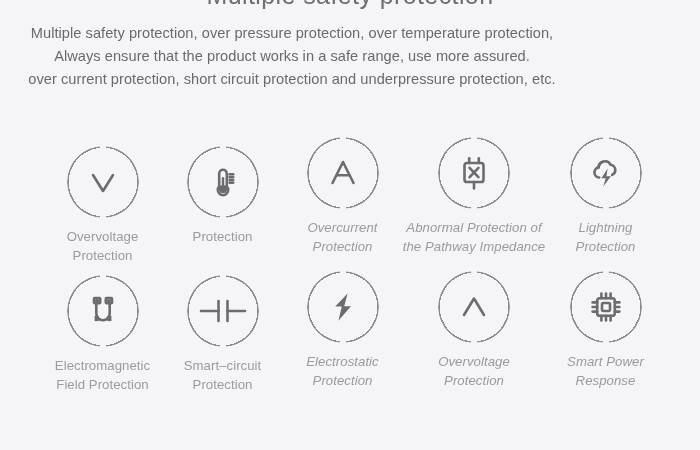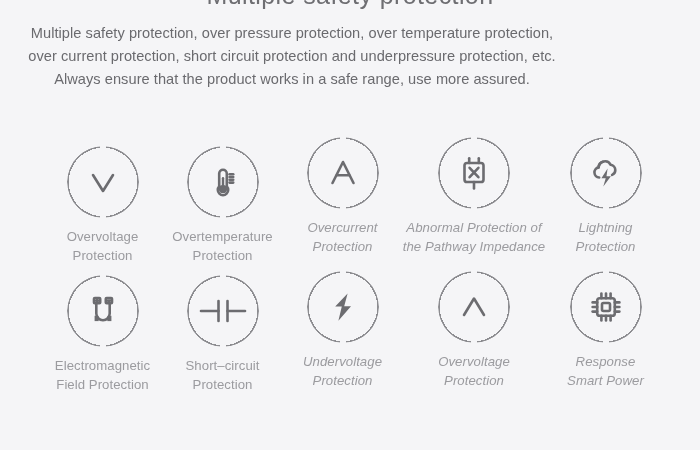--- a/index.html
+++ b/index.html
@@ -115,22 +115,22 @@
 </style>
 </head>
 <body>
 
 <div class="title-clip">
   <div class="title">Multiple safety protection</div>
 </div>
 
 <div class="desc">
   <span class="line">Multiple safety protection, over pressure protection, over temperature protection,</span>
+  <span class="line">Always ensure that the product works in a safe range, use more assured.</span>
   <span class="line">over current protection, short circuit protection and underpressure protection, etc.</span>
-  <span class="line">Always ensure that the product works in a safe range, use more assured.</span>
 </div>
 
 <div class="grid">
 
   <div class="row row-1">
 
     <div class="cell">
       <div class="ring">
         <span>
           <svg width="44" height="44" viewBox="0 0 44 44">
@@ -155,21 +155,20 @@
             <g class="ico" stroke-width="1.8">
               <path d="M28.6 14.2 h3.6"></path>
               <path d="M28.6 17.0 h3.6"></path>
               <path d="M28.6 19.8 h3.6"></path>
               <path d="M28.6 22.6 h3.6"></path>
             </g>
           </svg>
         </span>
       </div>
       <div class="label">
-        <span class="l">Overtemperature</span>
         <span class="l">Protection</span>
       </div>
     </div>
 
     <div class="cell raise">
       <div class="ring">
         <span>
           <svg width="44" height="44" viewBox="0 0 44 44">
             <path class="ico" d="M11.5 32 L22 11 L32.5 32" stroke-width="3"></path>
             <path class="ico" d="M15.8 24.2 H28.2" stroke-width="3"></path>
@@ -246,35 +245,35 @@
         <span>
           <svg width="52" height="44" viewBox="0 0 52 44">
             <path class="ico" d="M4 22 H21.5" stroke-width="3"></path>
             <path class="ico" d="M48 22 H30.5" stroke-width="3"></path>
             <path class="ico" d="M21.5 12 V32" stroke-width="3.4"></path>
             <path class="ico" d="M30.5 12 V32" stroke-width="3.4"></path>
           </svg>
         </span>
       </div>
       <div class="label">
-        <span class="l">Short–circuit</span>
+        <span class="l">Smart–circuit</span>
         <span class="l">Protection</span>
       </div>
     </div>
 
     <div class="cell raise">
       <div class="ring">
         <span>
           <svg width="44" height="44" viewBox="0 0 44 44">
             <path class="ico-f" d="M26.6 8.4 L14.2 21.6 h6.6 l-3.4 14.2 l12.6 -14.6 h-6.8 z"></path>
           </svg>
         </span>
       </div>
       <div class="label">
-        <span class="l">Undervoltage</span>
+        <span class="l">Electrostatic</span>
         <span class="l">Protection</span>
       </div>
     </div>
 
     <div class="cell raise wide">
       <div class="ring">
         <span>
           <svg width="44" height="44" viewBox="0 0 44 44">
             <path class="ico" d="M12 30 L22 13.5 L32 30" stroke-width="3"></path>
           </svg>
@@ -303,19 +302,19 @@
               <path d="M13.2 22.0 H8.6"></path>
               <path d="M13.2 26.6 H8.6"></path>
               <path d="M30.8 17.4 H35.4"></path>
               <path d="M30.8 22.0 H35.4"></path>
               <path d="M30.8 26.6 H35.4"></path>
             </g>
           </svg>
         </span>
       </div>
       <div class="label">
+        <span class="l">Smart Power</span>
         <span class="l">Response</span>
-        <span class="l">Smart Power</span>
       </div>
     </div>
 
   </div>
 </div>
 
 </body></html>

